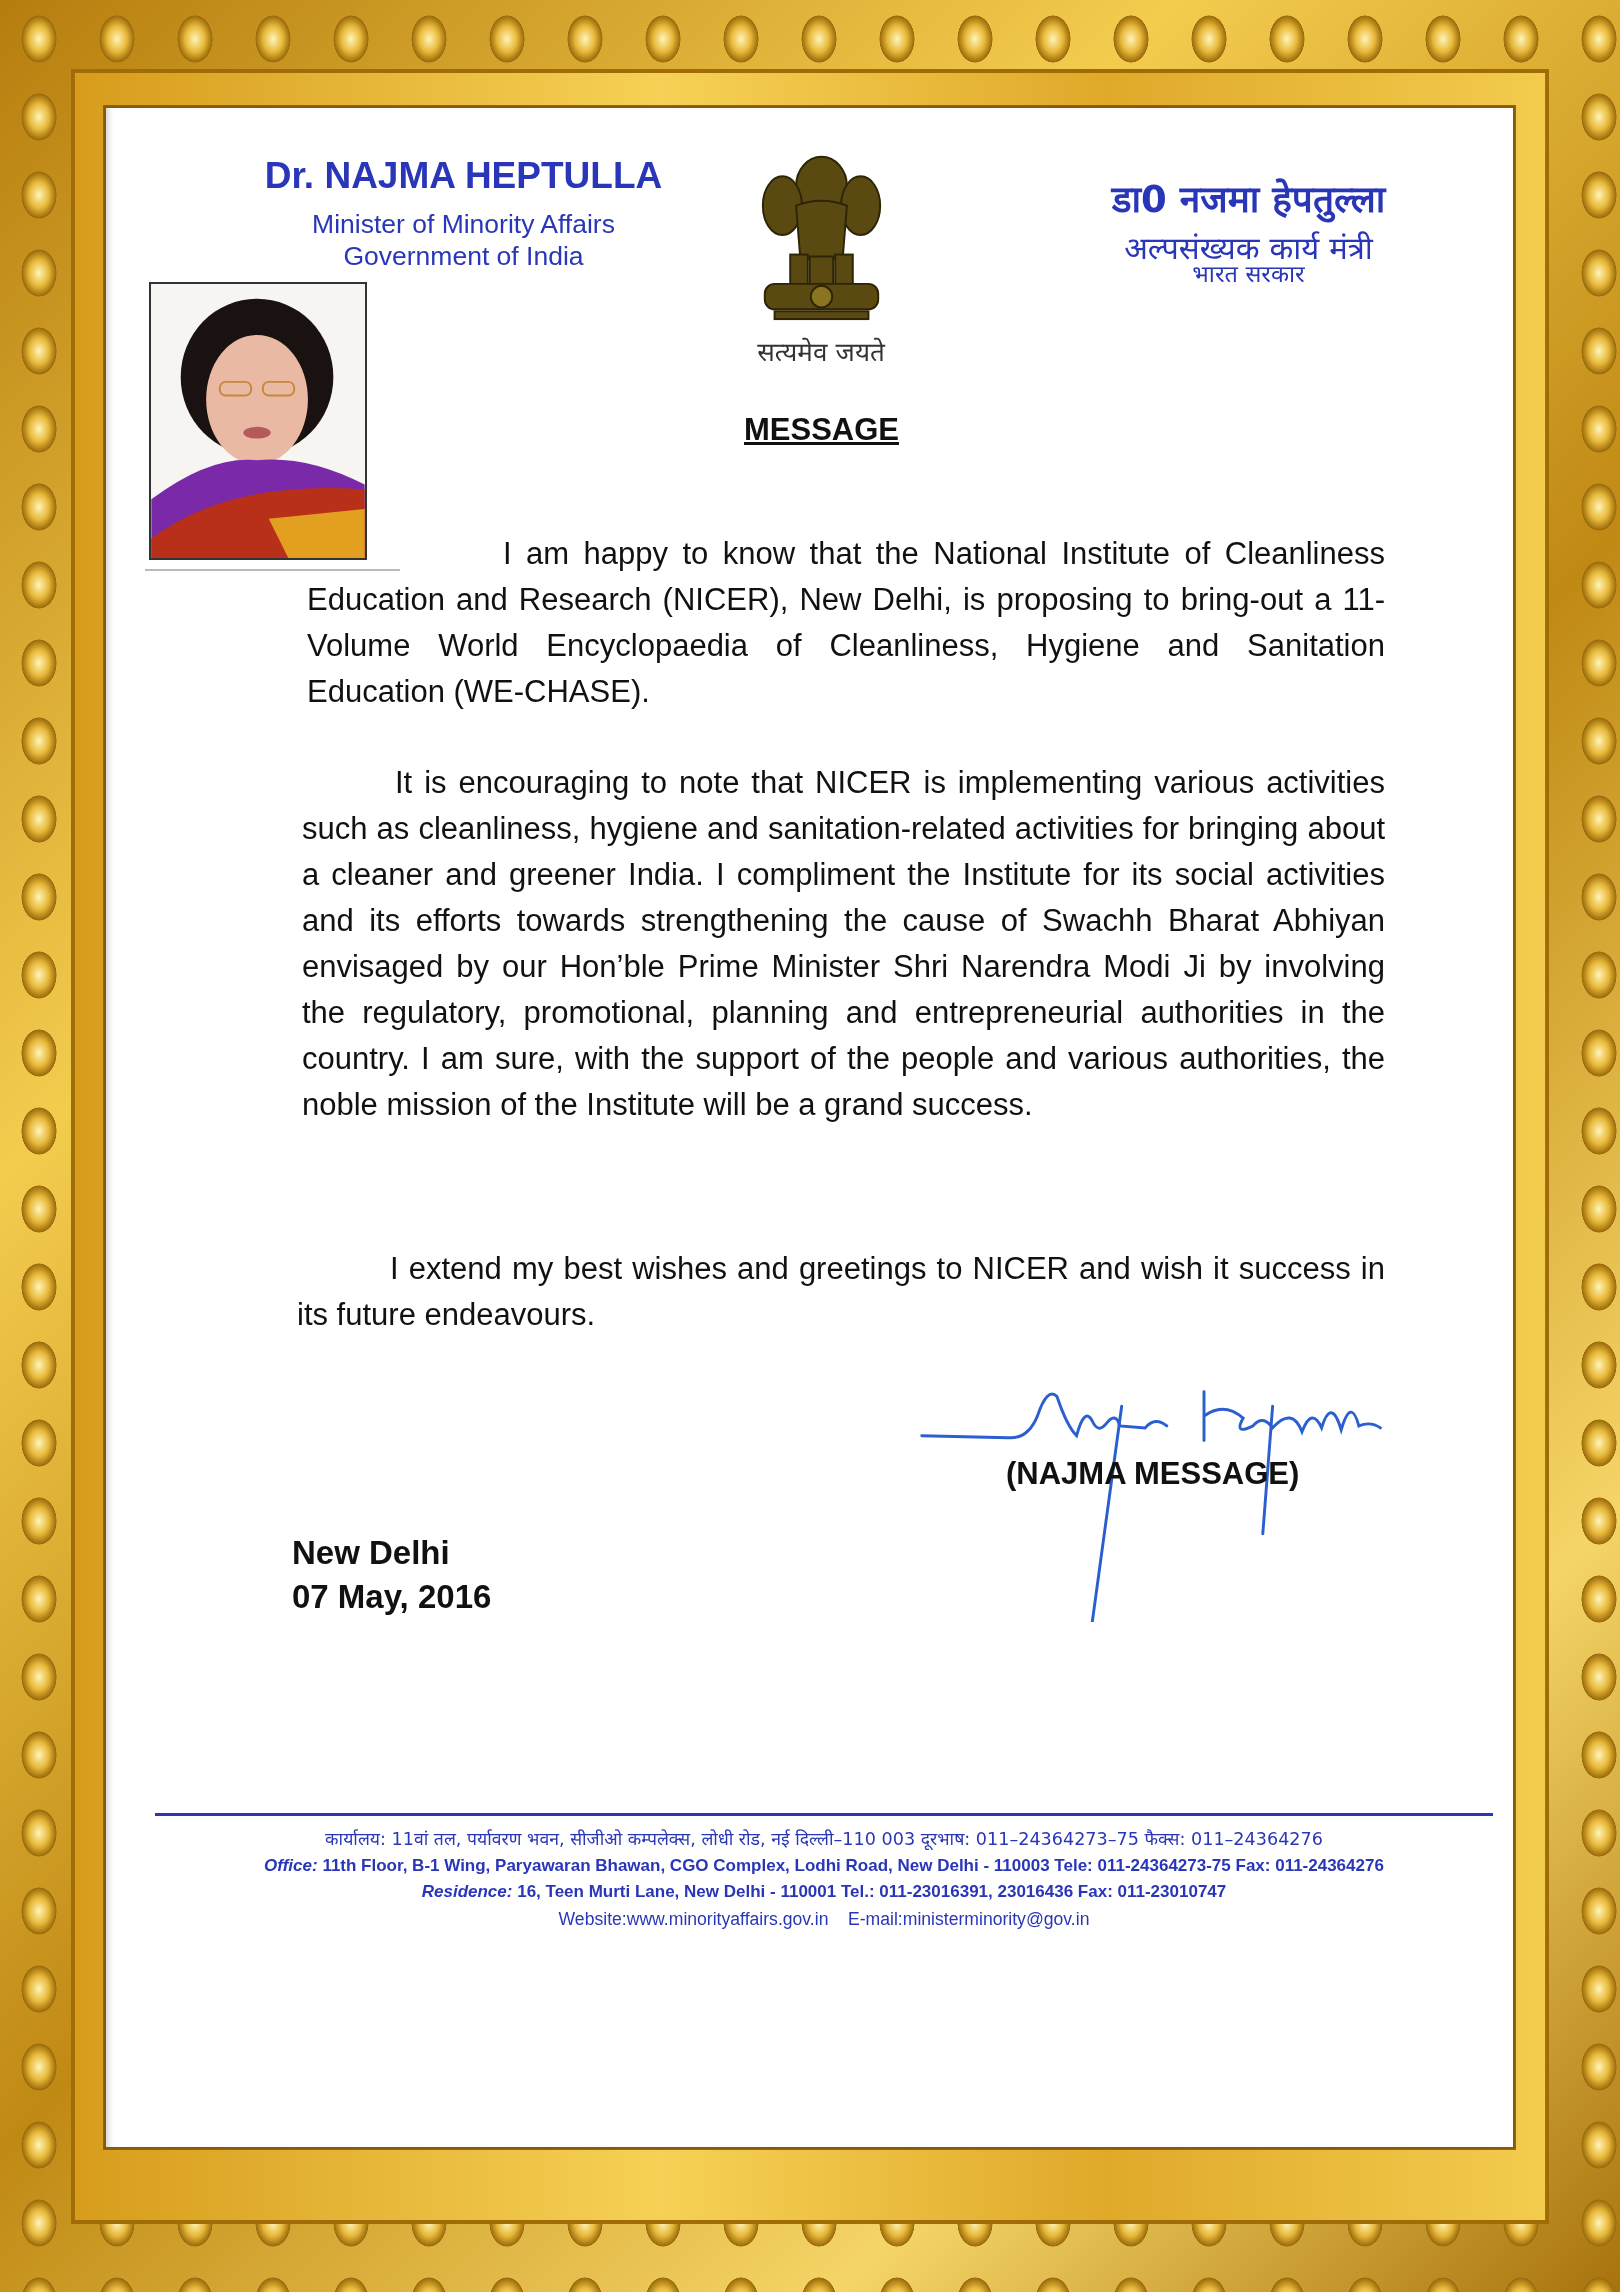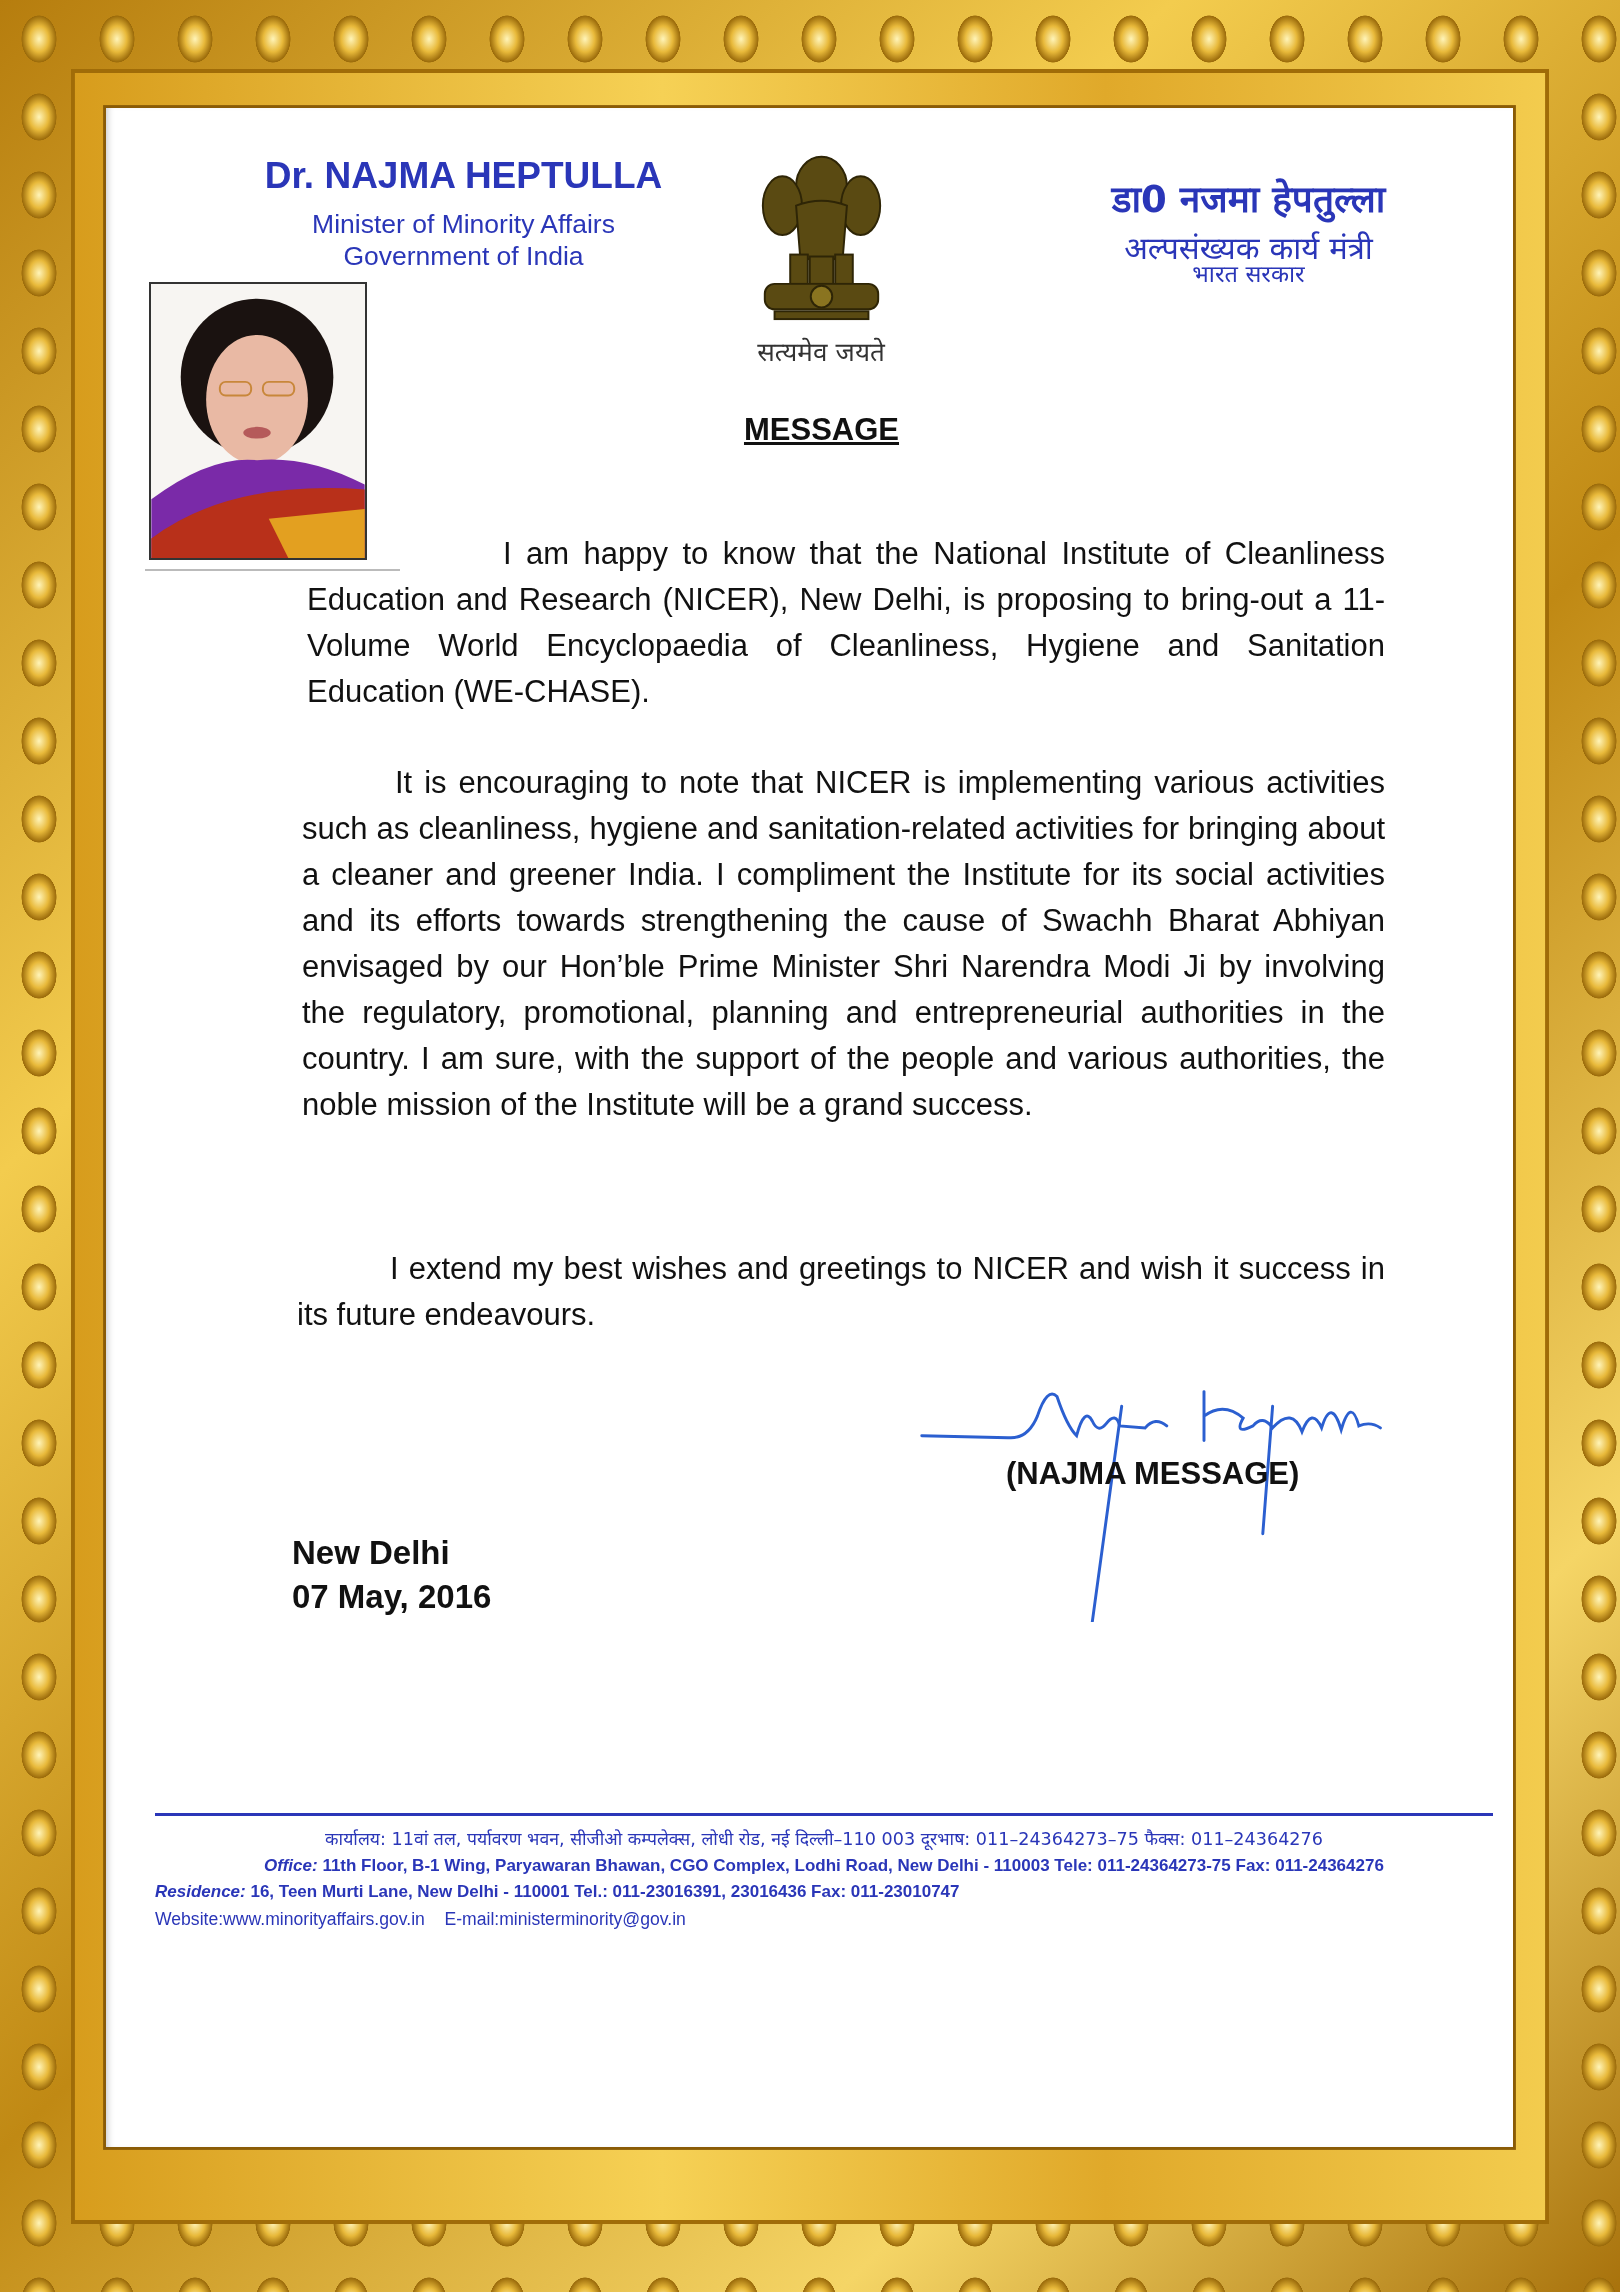--- a/index.html
+++ b/index.html
@@ -50,22 +50,22 @@
 
   .signature { left: 804px; top: 1259px; width: 588px; height: 255px; }
   .signer { left: 900px; top: 1348px; font-weight: bold; font-size: 31px; color: #111; }
 
   .place { left: 186px; top: 1426px; font-weight: bold; font-size: 33px; color: #111; }
   .date { left: 186px; top: 1470px; font-weight: bold; font-size: 33px; color: #111; }
 
   .footer-rule { left: 49px; top: 1705px; width: 1338px; height: 2.9px; background: #2a36b8; }
   .footer-hi { left: 49px; top: 1718px; width: 1338px; text-align: center; color: #2a36b8; font-size: 17.6px; font-family: "DejaVu Sans", sans-serif; }
   .footer-office { left: 49px; top: 1748px; width: 1338px; text-align: center; color: #2a36b8; font-size: 17px; font-weight: bold; }
-  .footer-res { left: 49px; top: 1774px; width: 1338px; color: #2a36b8; font-size: 17px; font-weight: bold; }
-  .footer-web { left: 49px; top: 1801px; width: 1338px; color: #2a36b8; font-size: 17.6px; }
+  .footer-res { left: 49px; top: 1774px; width: 1338px; text-align: center; color: #2a36b8; font-size: 17px; font-weight: bold; }
+  .footer-web { left: 49px; top: 1801px; width: 1338px; text-align: center; color: #2a36b8; font-size: 17.6px; }
   .ital { font-style: italic; }
 </style>
 </head>
 <body>
 
 <div class="frame"></div>
 <div class="frame-inner"></div>
 
 <div class="paper">
 

